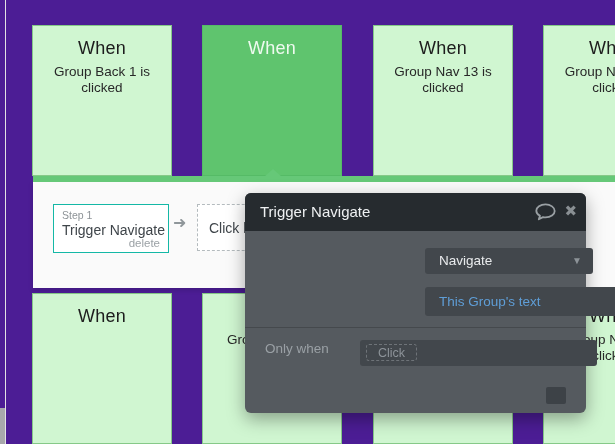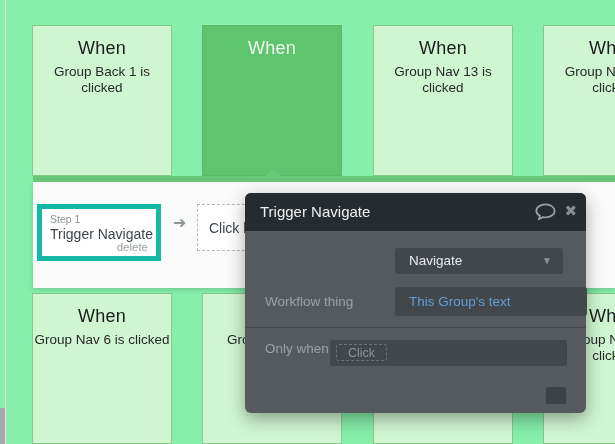--- a/index.html
+++ b/index.html
@@ -1,17 +1,17 @@
 <!DOCTYPE html>
 <html><head>
 <meta charset="utf-8">
 <style>
   html,body{margin:0;padding:0;background:#ffffff;}
   .stage{
-    position:relative;width:615px;height:444px;overflow:hidden;background:#86efac;
+    position:relative;width:615px;height:444px;overflow:hidden;background:#4c1d95;
     font-family:"Liberation Sans","DejaVu Sans",sans-serif;
   }
   
   .vline{position:absolute;left:5px;top:0;width:1px;height:444px;background:#e2e2e4;}
   .scroll-thumb{position:absolute;left:0;top:408px;width:5px;height:36px;background:#a8a8ac;}
 
   
   .card{
     position:absolute;width:138px;height:137px;border:1px solid #86c988;background:#d0f6d1;
     text-align:center;padding-top:12px;box-sizing:content-box;z-index:1;
@@ -23,38 +23,38 @@
   .card.selected .card-sub{color:#e3f5e6;}
   .col0{left:32px}.col1{left:202px}.col2{left:373px}.col3{left:543px}
   .row-top{top:25px}.row-bottom{top:293px}
 
   
   .greenbar{position:absolute;left:33px;right:0;top:176px;height:6px;background:#66c878;z-index:3;}
   .pointer{position:absolute;left:264px;top:169px;width:0;height:0;z-index:3;
     border-left:9px solid transparent;border-right:9px solid transparent;border-bottom:8px solid #66c878;}
   .strip{position:absolute;left:33px;right:0;top:182px;height:106px;background:#fafafa;
     box-shadow:0 2px 5px rgba(0,0,0,0.16);z-index:2;}
-  .step-box{position:absolute;left:4px;top:22px;width:114px;height:47px;border:5px solid #14b8a6;background:#ffffff;text-decoration:underline;}
+  .step-box{position:absolute;left:20px;top:22px;width:114px;height:47px;border:1px solid #14b8a6;background:#ffffff;text-decoration:underline;}
   .step-label{position:absolute;left:8px;top:4px;font-size:10.5px;color:#8d9397;}
   .step-title{position:absolute;left:8px;top:17px;font-size:14px;color:#3f454a;white-space:nowrap;}
   .step-delete{position:absolute;right:8px;bottom:3px;font-size:11.5px;color:#9ba1a5;cursor:pointer;}
   .next-arrow{position:absolute;left:140px;top:31px;font-size:16px;font-weight:bold;color:#8f969a;}
   .add-action{position:absolute;left:164px;top:22px;width:152px;height:47px;border:1px dashed #b4bbbe;background:#ffffff;
     font-size:14px;color:#3f454a;line-height:47px;padding-left:11px;white-space:nowrap;overflow:hidden;box-sizing:border-box;}
 
   
   .modal{position:absolute;left:245px;top:193px;width:341px;height:220px;background:#555a5f;
     border-radius:6px;box-shadow:0 6px 18px rgba(0,0,0,0.35);z-index:10;}
   .modal-header{position:absolute;left:0;right:0;top:0;height:38px;background:#262b2f;border-radius:6px 6px 0 0;}
   .modal-title{position:absolute;left:15px;top:10px;font-size:15px;color:#eef0f2;white-space:nowrap;}
   .comment-icon{position:absolute;right:30px;top:10px;width:21px;height:18px;cursor:pointer;}
   .close-icon{position:absolute;right:9px;top:9px;font-size:15px;color:#898f93;cursor:pointer;}
   .m-label{position:absolute;left:20px;font-size:13.5px;color:#9aa0a5;white-space:nowrap;}
   .lbl-custom{top:60px}.lbl-thing{top:101px}.lbl-only{top:148px}.lbl-break{top:191px}
-  .field{position:absolute;background:#42474c;border-radius:3px;}
+  .field{position:absolute;background:#42474c;border-radius:3px;margin-left:30px;}
   .field-custom{left:150px;top:55px;width:168px;height:26px;cursor:pointer;}
   .field-custom .val{display:block;margin-left:14px;line-height:26px;font-size:13.5px;color:#e9ebed;}
   .caret{position:absolute;right:11px;top:7px;font-size:10px;color:#8d9398;}
   .field-thing{left:150px;top:94px;width:192px;height:29px;}
   .field-thing .link{display:block;margin-left:14px;line-height:29px;font-size:13.5px;color:#5f9ed7;cursor:pointer;white-space:nowrap;}
   .separator{position:absolute;left:0;right:0;top:134px;height:1px;background:rgba(0,0,0,0.18);}
   .field-only{left:85px;top:147px;width:237px;height:26px;cursor:text;}
   .chip{position:absolute;left:6px;top:4px;height:17px;line-height:17px;border:1px dashed #6e7378;border-radius:3px;
     padding:0 11px;font-size:12.5px;color:#8d9399;box-sizing:border-box;}
   .checkbox{position:absolute;right:20px;top:194px;width:20px;height:17px;background:#3d4247;border-radius:2px;cursor:pointer;}
@@ -93,21 +93,20 @@
       <div class="step-label">Step 1</div>
       <div class="step-title">Trigger Navigate</div>
       <div class="step-delete">delete</div>
     </div>
     <div class="next-arrow">➜</div>
     <div class="add-action">Click here to add an action...</div>
   </div>
 
   <div class="card row-bottom col0">
     <div class="card-title">When</div>
-    <div class="card-sub">Group Nav 6 is clicked</div>
   </div>
   <div class="card row-bottom col1">
     <div class="card-title">When</div>
     <div class="card-sub">Group Nav 7 is
 clicked</div>
   </div>
   <div class="card row-bottom col2">
     <div class="card-title">When</div>
     <div class="card-sub">Group Nav 8 is
 clicked</div>
@@ -127,21 +126,20 @@
         </svg>
       </span>
       <span class="close-icon">✖</span>
     </div>
 
     <div class="field field-custom">
       <span class="val">Navigate</span>
       <span class="caret">▼</span>
     </div>
 
-    <span class="m-label lbl-thing">Workflow thing</span>
     <div class="field field-thing">
       <span class="link">This Group's text</span>
     </div>
 
     <div class="separator"></div>
 
     <span class="m-label lbl-only">Only when</span>
     <div class="field field-only">
       <span class="chip">Click</span>
     </div>

